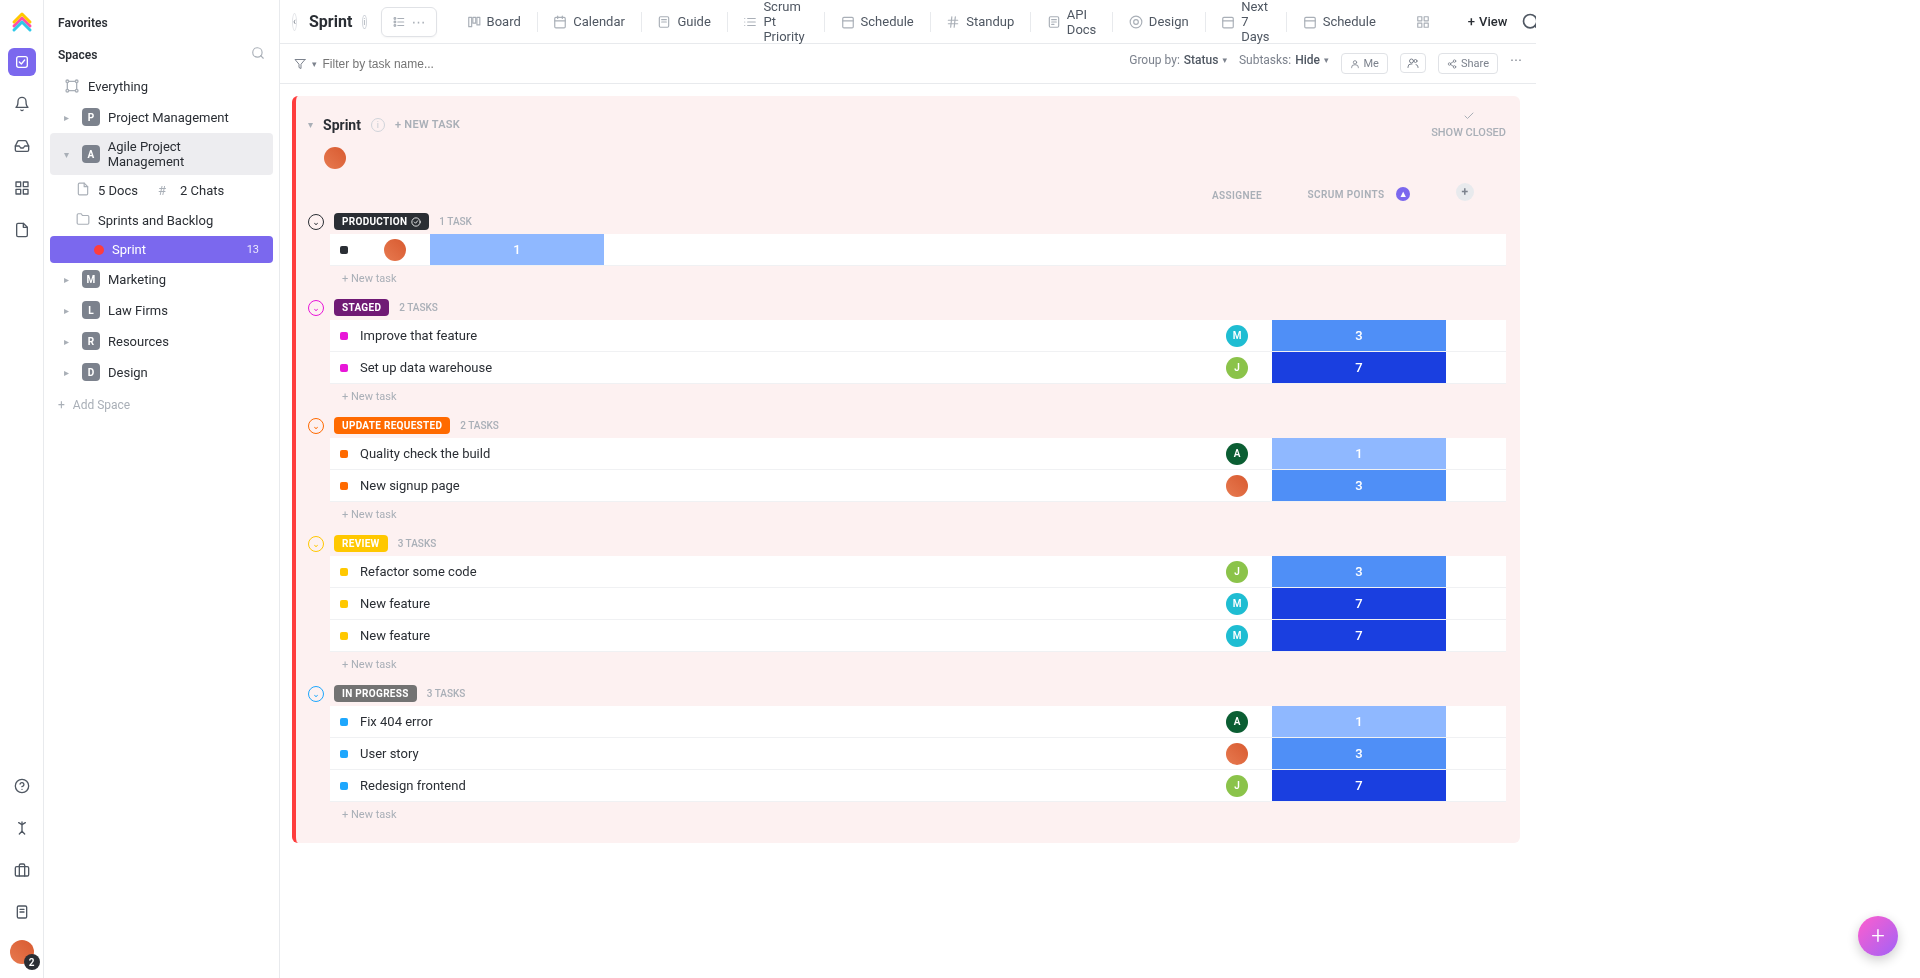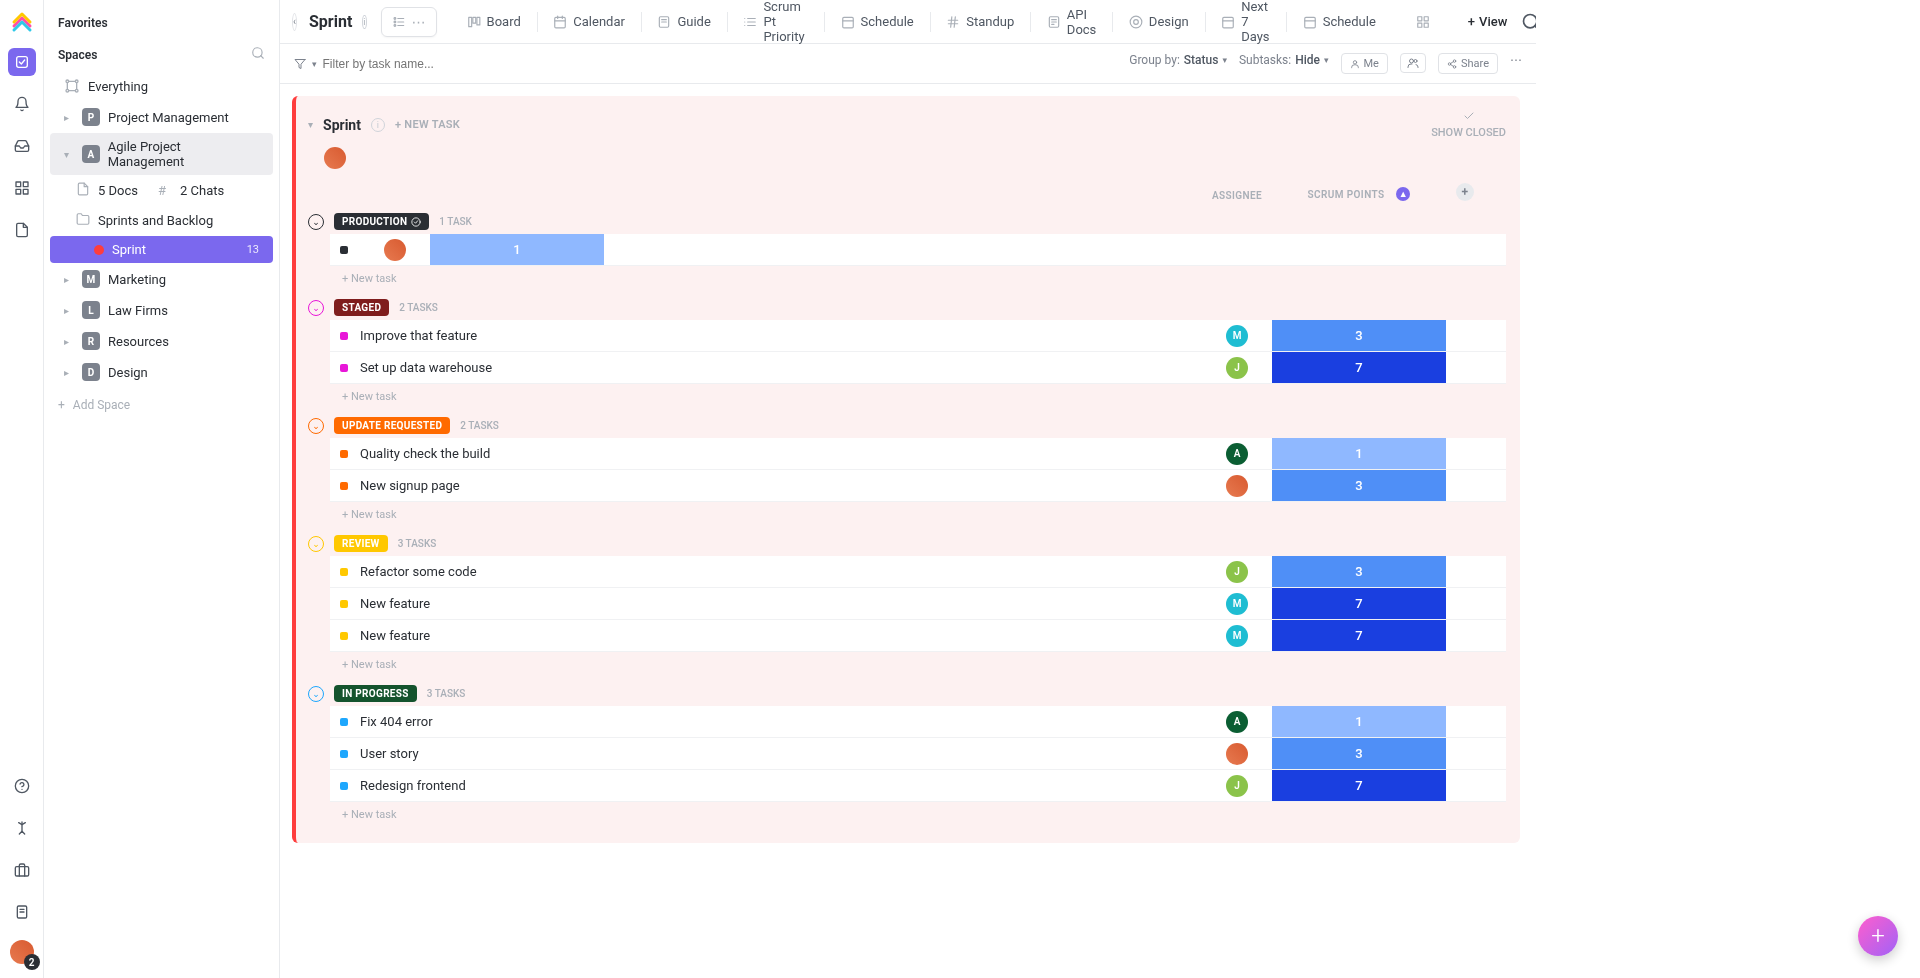--- a/index.html
+++ b/index.html
@@ -516,21 +516,21 @@
                   <div class="av" style="background:linear-gradient(45deg,#e77a50,#d85a30)"></div>
                 </div>
       <div class="points-cell" style="background:#8fb8ff">1</div>
       <div class="end-spacer"></div>
     </div>
               <div class="add-task-row">+ New task</div>
             </div>
             <div class="status-group">
               <div class="status-head">
     <span class="collapse-ic" style="color:#e816d8;border-color:#e816d8">⌄</span>
-    <span class="status-pill" style="background:#7f1d1d">STAGED</span>
+    <span class="status-pill" style="background:#701a75">STAGED</span>
     <span class="task-count">2 TASKS</span>
   </div>
               <div class="task-row">
       <span class="status-sq" style="background:#e816d8"></span>
       <span class="task-name">Improve that feature</span>
       <div class="assignee-cell">
                   <div class="av" style="background:#1ebdd2">M</div>
                 </div>
       <div class="points-cell" style="background:#4f8ff7">3</div>
       <div class="end-spacer"></div>
@@ -603,21 +603,21 @@
                   <div class="av" style="background:#1ebdd2">M</div>
                 </div>
       <div class="points-cell" style="background:#1a3fe0">7</div>
       <div class="end-spacer"></div>
     </div>
               <div class="add-task-row">+ New task</div>
             </div>
             <div class="status-group">
               <div class="status-head">
     <span class="collapse-ic" style="color:#1ea7fd;border-color:#1ea7fd">⌄</span>
-    <span class="status-pill" style="background:#14532d">IN PROGRESS</span>
+    <span class="status-pill" style="background:#737373">IN PROGRESS</span>
     <span class="task-count">3 TASKS</span>
   </div>
               <div class="task-row">
       <span class="status-sq" style="background:#1ea7fd"></span>
       <span class="task-name">Fix 404 error</span>
       <div class="assignee-cell">
                   <div class="av" style="background:#0b5e33">A</div>
                 </div>
       <div class="points-cell" style="background:#8fb8ff">1</div>
       <div class="end-spacer"></div>

